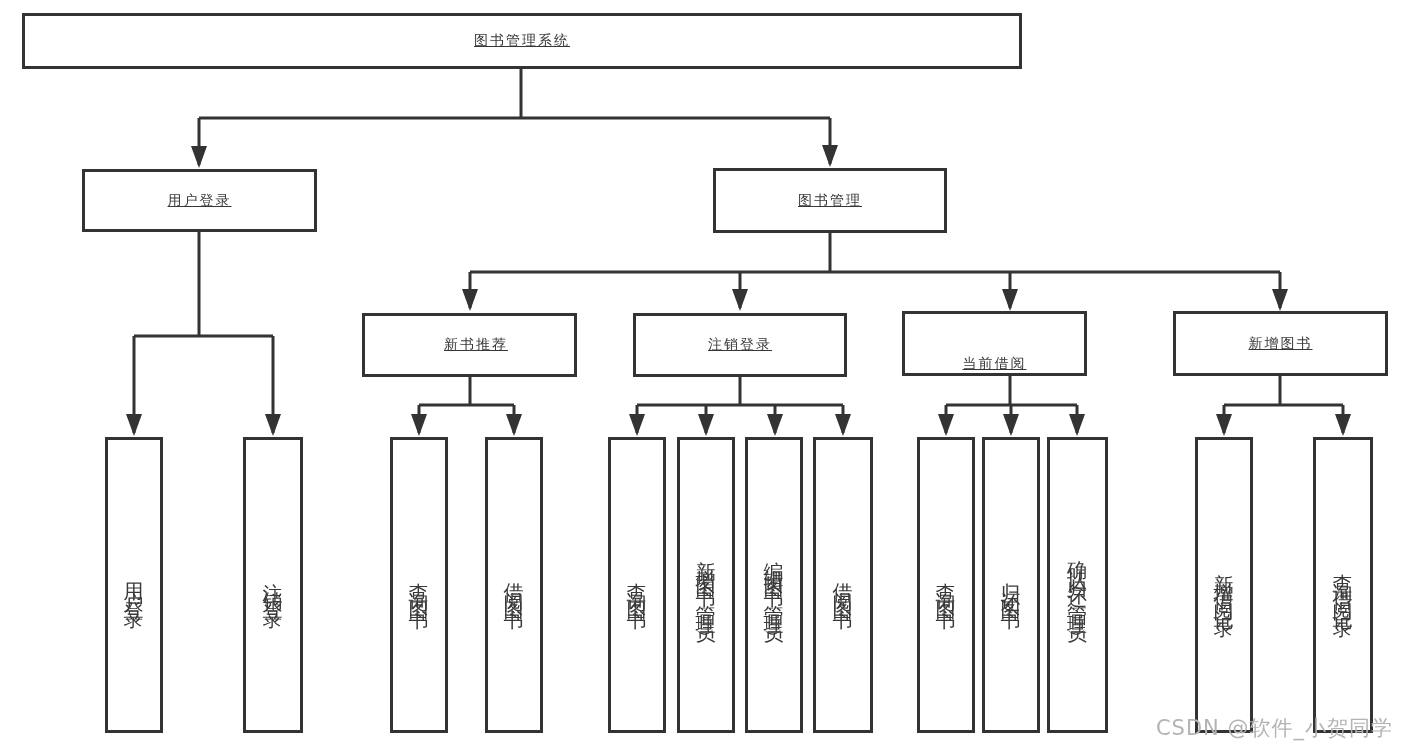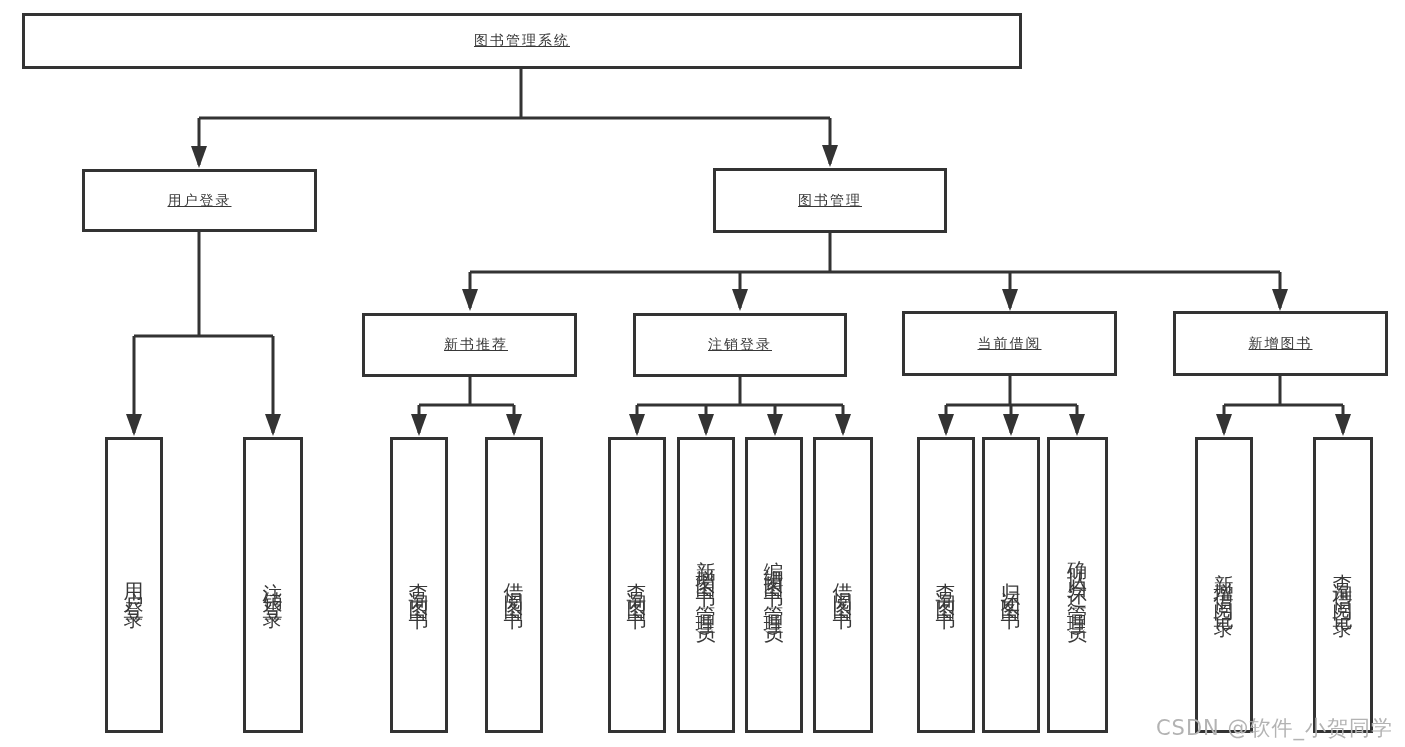--- a/index.html
+++ b/index.html
@@ -97,21 +97,21 @@
   <div class="node lvl" style="left:713px;top:168px;width:234px;height:65px;align-items:center;">
     <span>图书管理</span>
   </div>
 
   <div class="node lvl" style="left:362px;top:313px;width:215px;height:64px;padding-left:13px;">
     <span>新书推荐</span>
   </div>
   <div class="node lvl" style="left:633px;top:313px;width:214px;height:64px;">
     <span>注销登录</span>
   </div>
-  <div class="node lvl" style="left:902px;top:311px;width:215px;height:65px;">
+  <div class="node lvl" style="left:902px;top:311px;width:185px;height:65px;align-items:flex-end;">
     <span>当前借阅</span>
   </div>
   <div class="node lvl" style="left:1173px;top:311px;width:215px;height:65px;">
     <span>新增图书</span>
   </div>
 
   <div class="node leaf" style="left:105px;top:437px;width:58px;height:296px;">
     <span>用户登录</span>
   </div>
   <div class="node leaf" style="left:243px;top:437px;width:60px;height:296px;">

